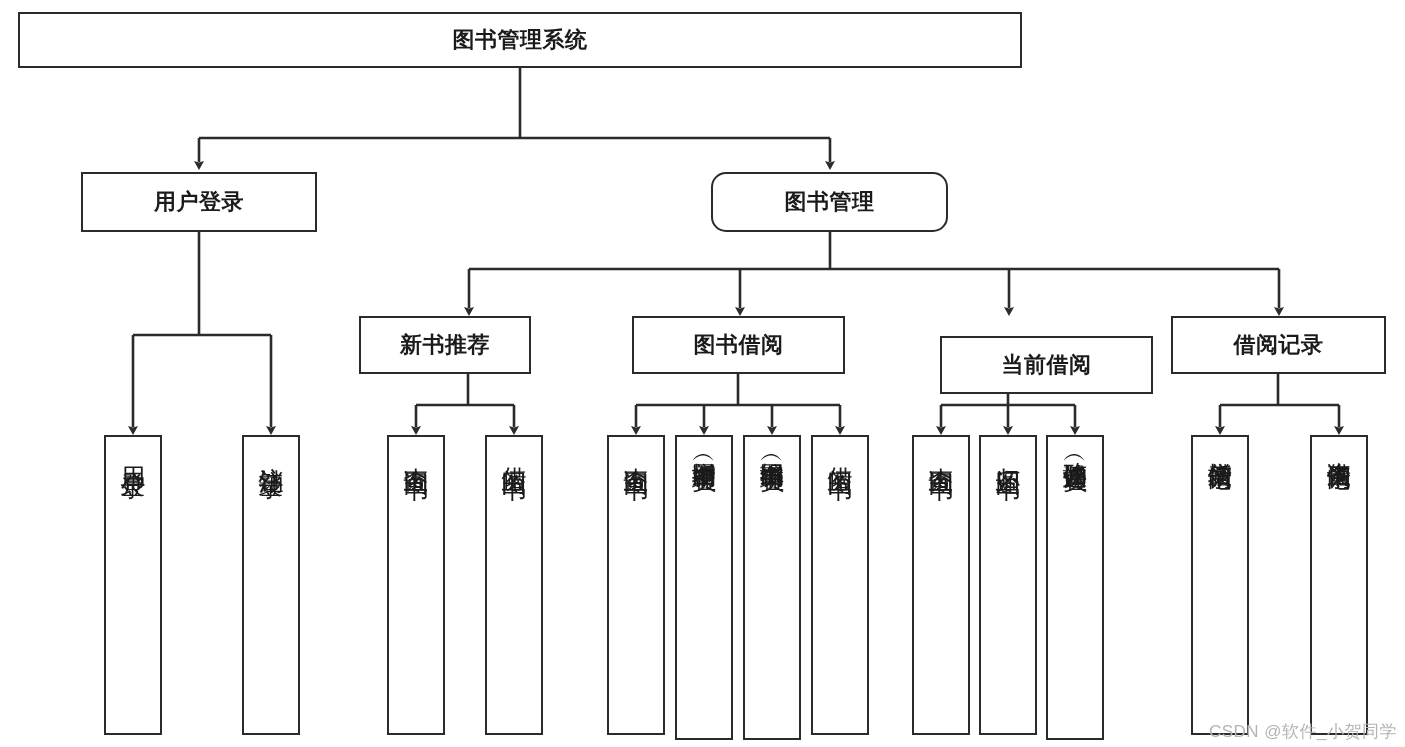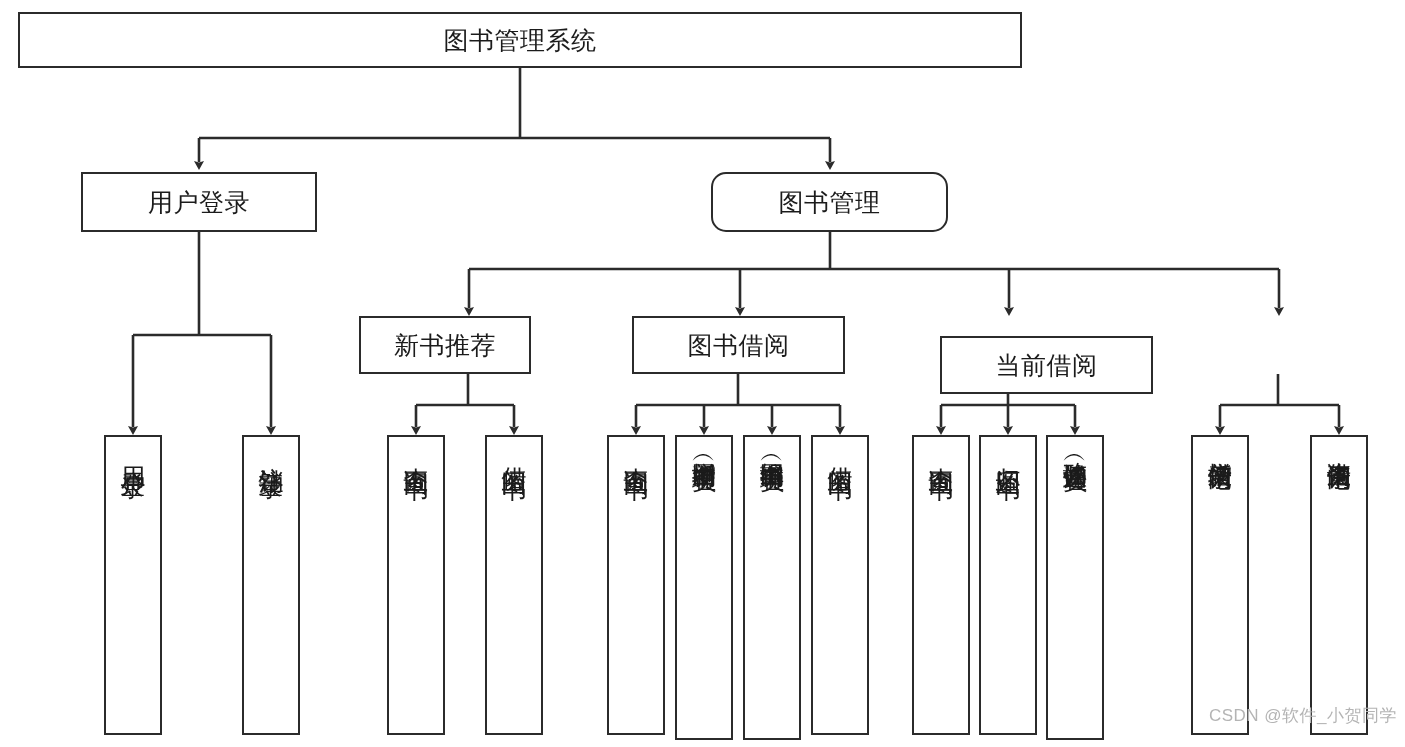--- a/index.html
+++ b/index.html
@@ -36,22 +36,23 @@
     color: #1b1b1b;
   }
   .node .label {
     display: block;
     text-align: center;
     line-height: 1.04;
     white-space: nowrap;
   }
   
   .node.h .label {
-    font-size: 25px;
+    font-size: 22px;
     letter-spacing: 0.5px;
+    font-weight: bold;
   }
   
   .node.v {
     align-items: flex-start;
     padding-top: 10px;
   }
   .node.v .label {
     writing-mode: vertical-rl;
     text-orientation: upright;
     font-size: 25px;
@@ -61,21 +62,21 @@
   .node.v.tall {
     padding-top: 6px;
   }
   .node.v.tall .label {
     font-size: 24px;
     letter-spacing: 1px;
   }
   #watermark {
     position: absolute;
     right: 8px;
-    bottom: 20px;
+    bottom: 4px;
     font-size: 17px;
     color: #b4b4b4;
     letter-spacing: 0.5px;
     white-space: nowrap;
   }
 </style>
 </head>
 <body>
 
 <div id="canvas">
@@ -145,20 +146,23 @@
 
   <div class="node h" style="left:359px; top:316px; width:172px; height:58px;">
     <span class="label">新书推荐</span>
   </div>
   <div class="node h" style="left:632px; top:316px; width:213px; height:58px;justify-content:center;">
     <span class="label">图书借阅</span>
   </div>
   <div class="node h" style="left:940px; top:316px; width:213px; height:58px;margin-top:20px;">
     <span class="label">当前借阅</span>
   </div>
+  <div class="node h" style="left:1171px; top:316px; width:215px; height:58px;">
+    <span class="label">借阅记录</span>
+  </div>
 
   <div class="node v" style="left:104px; top:435px; width:58px; height:300px;">
     <span class="label">用户登录</span>
   </div>
   <div class="node v" style="left:242px; top:435px; width:58px; height:300px;">
     <span class="label">注销登录</span>
   </div>
 
   <div class="node v" style="left:387px; top:435px; width:58px; height:300px;">
     <span class="label">查询图书</span>

